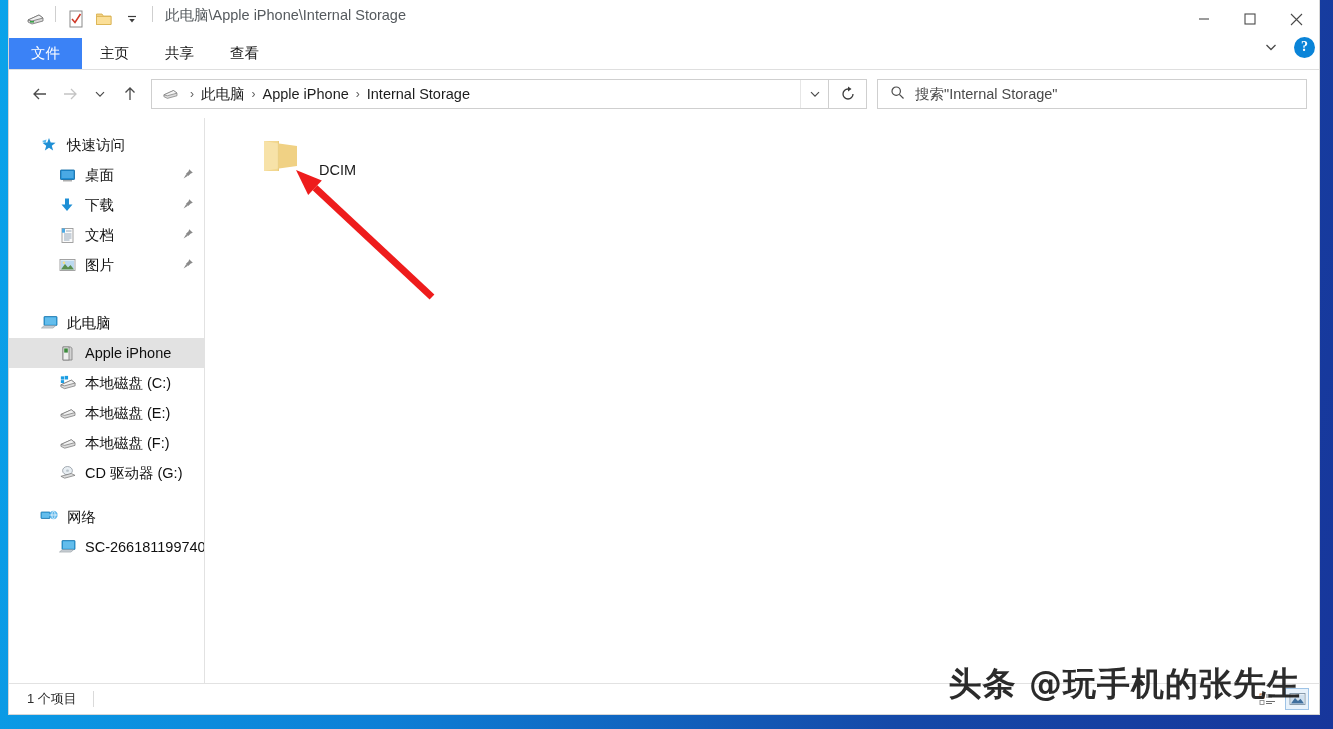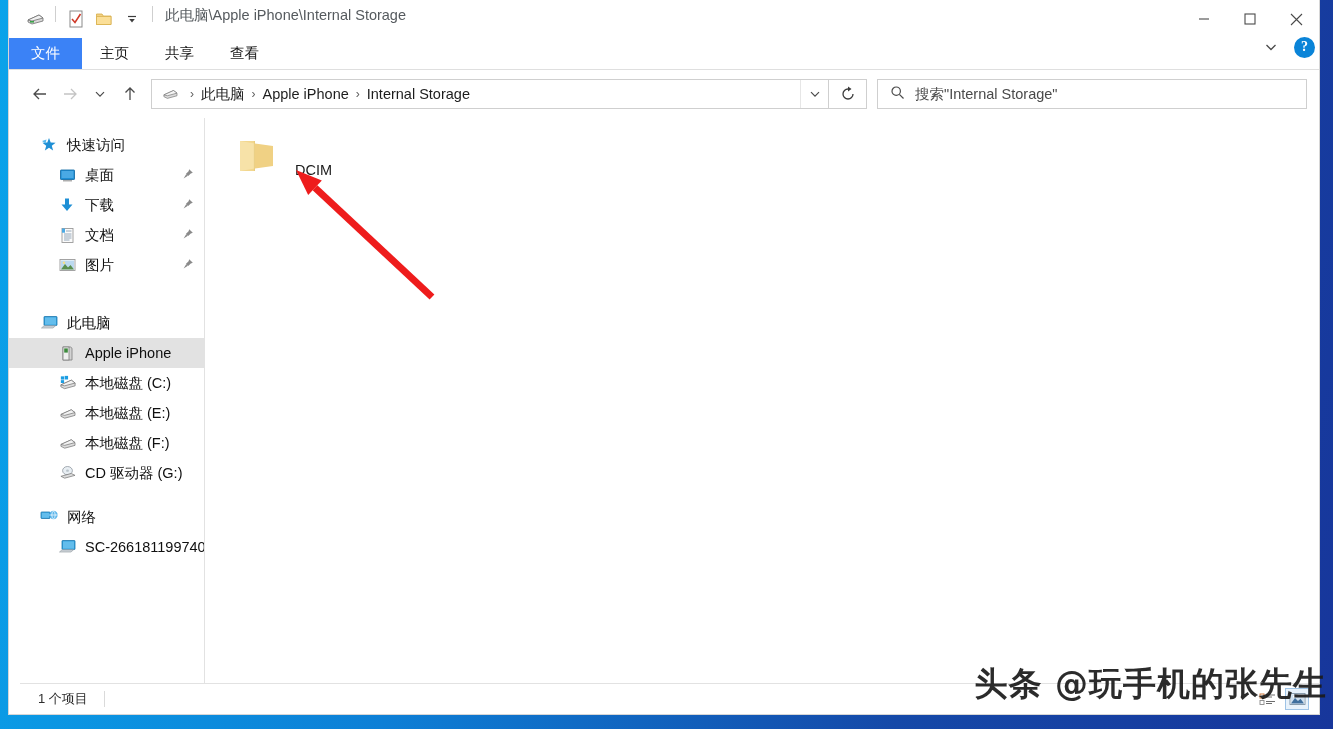--- a/index.html
+++ b/index.html
@@ -143,21 +143,21 @@
     width: 430px; height: 30px;
     border: 1px solid #cfcfcf;
     margin-left: 10px;
     display: flex; align-items: center;
     gap: 10px; padding-left: 12px;
     flex: 0 0 auto;
   }
   .search-ph { font-size: 14.5px; color: #4a4a4a; }
 
   
-  .split { flex: 1 1 auto; display: flex; min-height: 0; background: #fff; }
+  .split { flex: 1 1 auto; display: flex; min-height: 0; background: #fff; gap: 24px; }
   .sidebar {
     width: 196px;
     flex: 0 0 196px;
     border-right: 1px solid #e2e2e2;
     padding-top: 12px;
     overflow: hidden;
     background: #fff;
   }
   .navitem {
     height: 30px;
@@ -201,39 +201,38 @@
 
   
   .statusbar {
     height: 31px;
     flex: 0 0 auto;
     border-top: 1px solid #e2e2e2;
     display: flex; align-items: center;
     padding: 0 6px 0 18px;
     background: #fff;
     position: relative;
-    margin-left: 11px;
   }
   .status-text { font-size: 13px; color: #2d2d2d; }
   .status-sep { width: 1px; height: 16px; background: #dadada; margin-left: 16px; }
   .viewbtns {
     position: absolute; right: 10px; top: 50%;
     transform: translateY(-50%);
     display: flex; gap: 6px; align-items: center;
   }
   .viewbtn { width: 24px; height: 22px; display: flex; align-items: center; justify-content: center; }
   .viewbtn.active { border: 1px solid #9ec3e6; background: #e8f2fb; }
 
   
   #arrow-layer { position: absolute; left: 0; top: 0; width: 1333px; height: 729px; pointer-events: none; }
 
   
   .watermark {
     position: absolute;
-    right: 6px; bottom: 22px;
+    right: 32px; bottom: 22px;
     font-size: 33px;
     font-weight: bold;
     color: #1b1b1b;
     letter-spacing: 1px;
     white-space: nowrap;
     font-family: "DejaVu Sans", sans-serif;
     pointer-events: none;
     opacity: 0.93;
   }
 </style>

